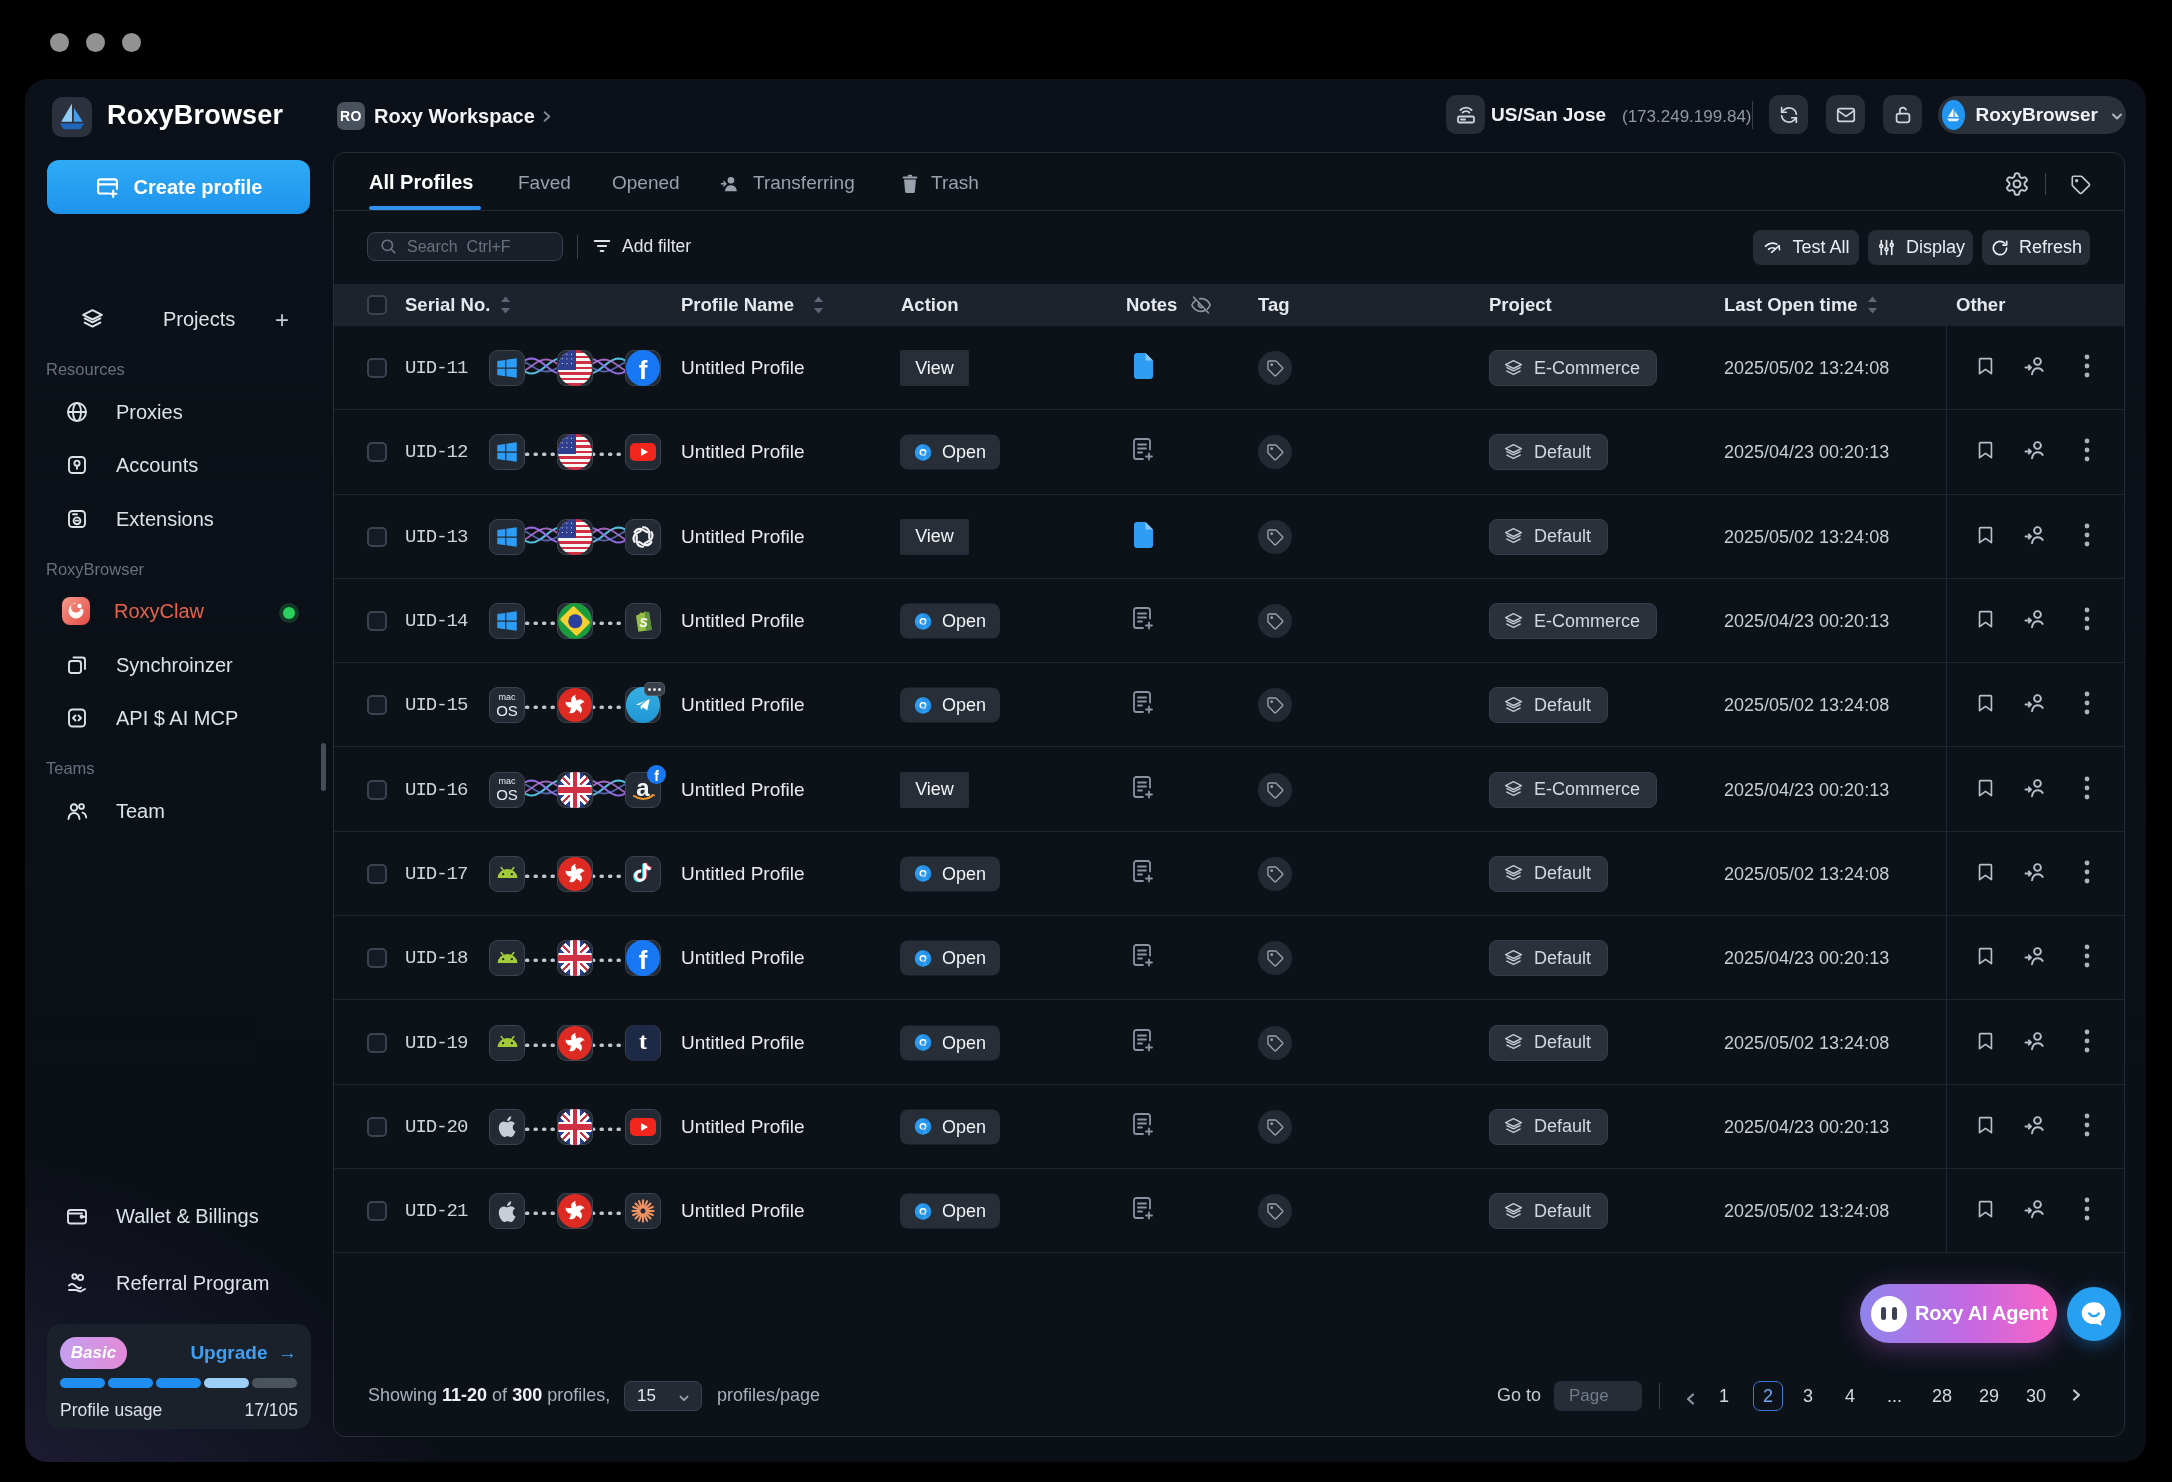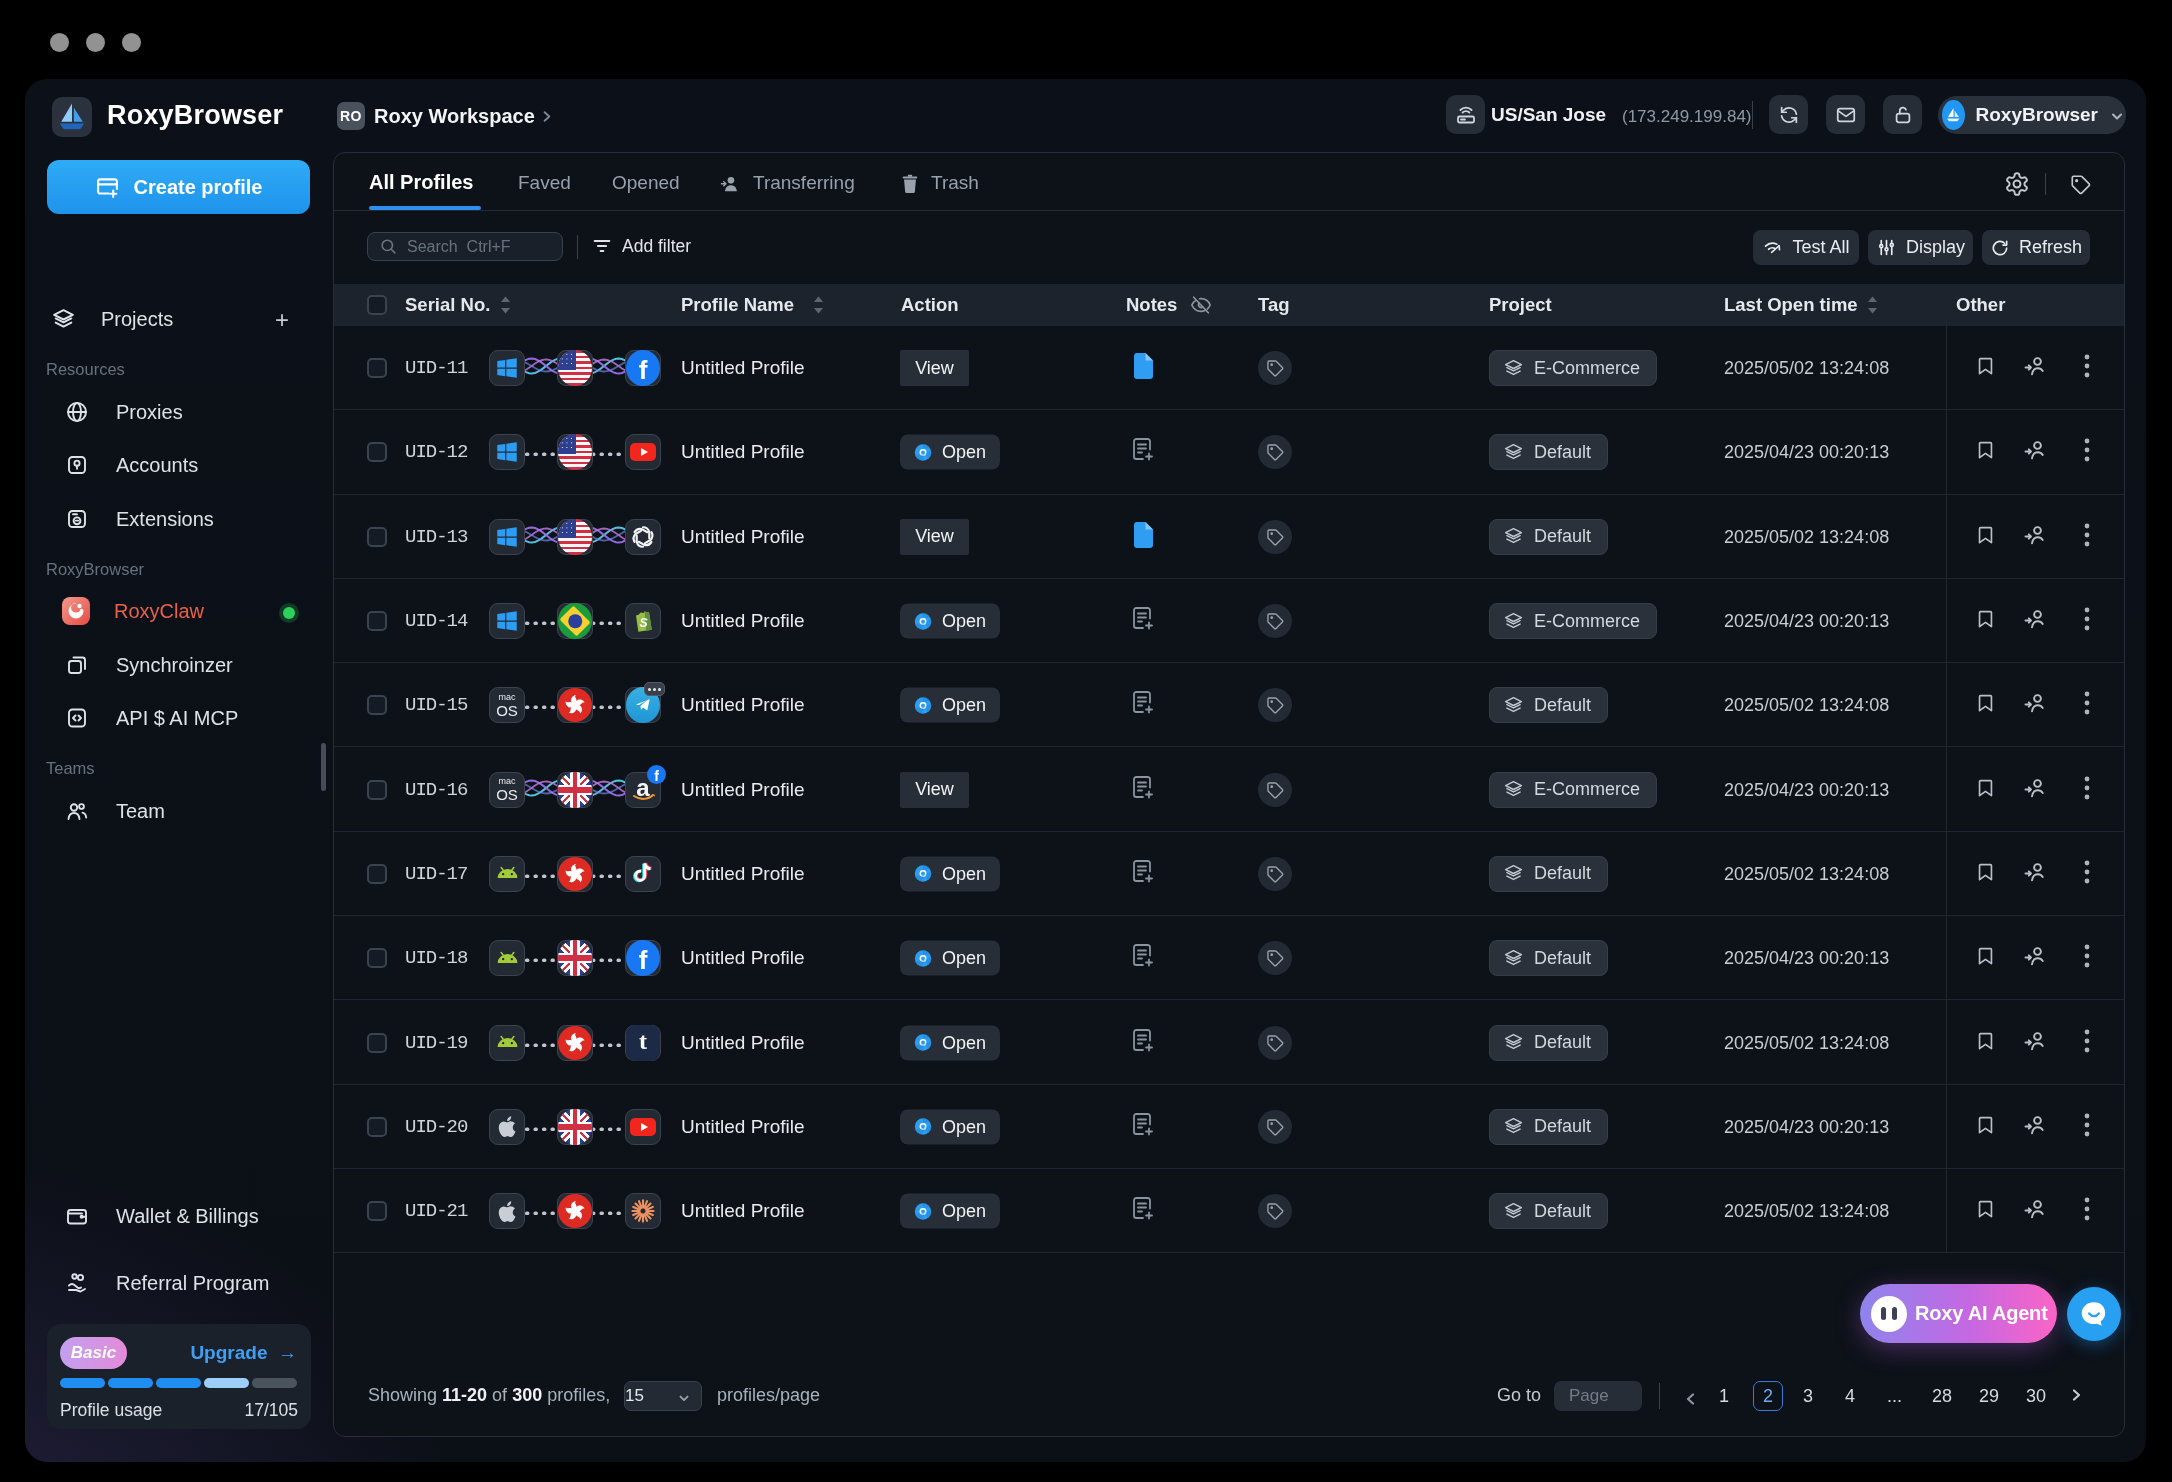--- a/index.html
+++ b/index.html
@@ -64,21 +64,21 @@
  display:flex;align-items:center;gap:10px;color:#d3d8de;font-size:18px;padding:0 16px 0 13px;}
 .time{position:absolute;left:1390px;top:50%;transform:translateY(-50%);font-size:18px;color:#c7cdd4;}
 .vline{position:absolute;left:1612px;top:170px;width:1px;height:930px;background:#20262f;}
 .oic{position:absolute;top:50%;transform:translateY(-50%);}
 .conn{position:absolute;top:50%;transform:translateY(-50%);z-index:1;}
 .foot{position:absolute;left:0;right:0;bottom:0;height:80px;}
 .pgnum{position:absolute;top:50%;transform:translateY(-50%);font-size:18px;color:#d5dae0;}
 .pgbox{position:absolute;left:1419px;top:50%;transform:translateY(-50%);width:30px;height:30px;border-radius:7px;border:1.5px solid #3b79d3;
  color:#6fa9f3;font-size:18px;display:flex;align-items:center;justify-content:center;}
 .selbox{position:absolute;left:290px;top:50%;transform:translateY(-50%);width:78px;height:30px;border-radius:7px;background:#232a33;border:1px solid #39414c;
- display:flex;align-items:center;color:#e6e9ed;font-size:17px;padding-left:0;}
+ display:flex;align-items:center;color:#e6e9ed;font-size:17px;padding-left:12px;}
 .pageinput{position:absolute;left:1220px;top:50%;transform:translateY(-50%);width:88px;height:30px;border-radius:7px;background:#262d37;
  display:flex;align-items:center;color:#727c88;font-size:17px;padding-left:15px;}
 .ai-pill{position:absolute;left:1835px;top:1205px;width:197px;height:59px;border-radius:30px;
  background:linear-gradient(90deg,#8f84ec 0%,#c468e2 55%,#fb64c5 100%);display:flex;align-items:center;
  box-shadow:0 6px 24px rgba(180,90,220,.35);}
 .ai-face{width:36px;height:36px;border-radius:50%;background:#fff;margin-left:11px;position:relative;flex:0 0 auto;}
 .ai-face::before,.ai-face::after{content:"";position:absolute;top:11px;width:5px;height:13px;border-radius:2.5px;background:#3c4254;}
 .ai-face::before{left:10px;} .ai-face::after{right:10px;}
 .chat-fab{position:absolute;left:2042px;top:1208px;width:54px;height:54px;border-radius:50%;background:#27a0f2;
  display:flex;align-items:center;justify-content:center;box-shadow:0 4px 16px rgba(30,140,240,.4);}
@@ -102,21 +102,21 @@
       <div class="create-btn">
         <svg width="25" height="25" viewBox="0 0 25 25" style="">
           <g stroke="#fff" stroke-width="2" fill="none" stroke-linecap="round" stroke-linejoin="round" transform="scale(1.0416666666666667)">
 <path d="M21 13.5V6a1.8 1.8 0 0 0-1.8-1.8H4.8A1.8 1.8 0 0 0 3 6v10a1.8 1.8 0 0 0 1.8 1.8H13"></path>
 <path d="M3 9h18"></path>
             <path d="M17.5 15v6M14.5 18h6"></path>
           </g>
         </svg>
         <span>Create profile</span>
       </div>
-      <div class="side-item" style="left:26px;top:228px;">
+      <div class="side-item" style="left:55px;top:228px;gap:33px;">
         <svg width="25" height="25" viewBox="0 0 25 25" style="">
           <g stroke="#dde2e8" stroke-width="1.9" fill="none" stroke-linecap="round" stroke-linejoin="round" transform="scale(1.0416666666666667)">
 <path d="M12 3 21 7.5 12 12 3 7.5Z"></path>
             <path d="m4.5 11 7.5 3.8L19.5 11"></path>
             <path d="m4.5 15 7.5 3.8L19.5 15"></path>
           </g>
         </svg>
         <span style="margin-left:25px;">Projects</span>
       </div>
       <div class="txt" style="left:250px;top:227px;font-size:24px;color:#c6ccd3;font-weight:300;">+</div>

